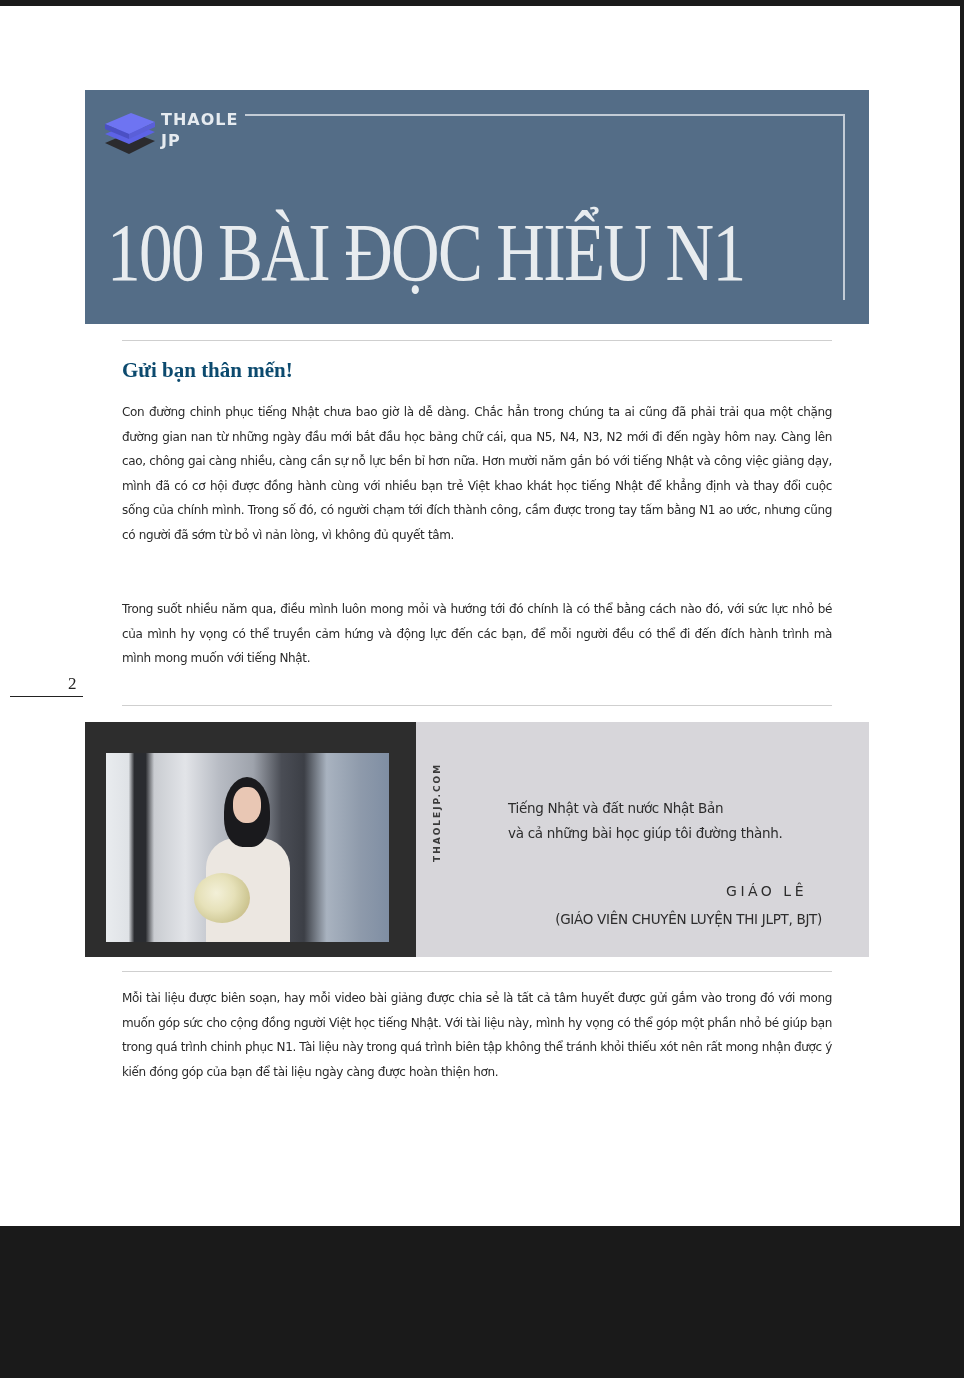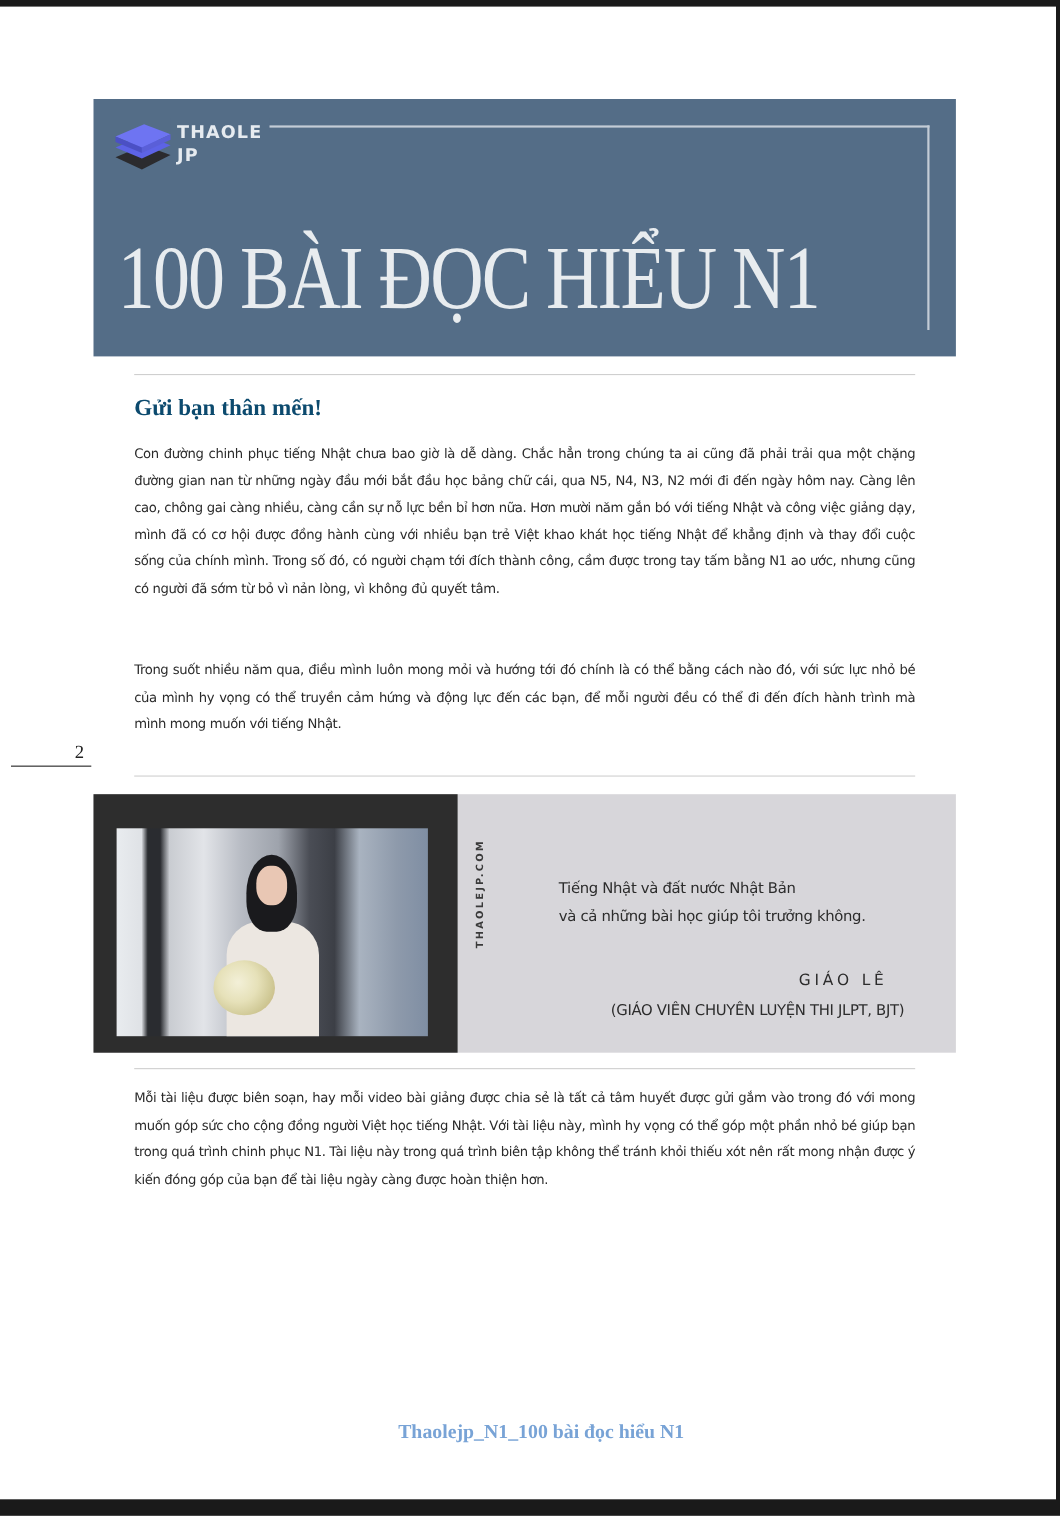--- a/index.html
+++ b/index.html
@@ -2,21 +2,21 @@
 <html><head>
 <meta charset="utf-8">
 <style>
   html, body { margin: 0; padding: 0; }
   body {
     width: 964px; height: 1378px; background: #1a1a1a;
     position: relative; overflow: hidden;
     font-family: "DejaVu Sans", sans-serif;
   }
   .page {
-    position: absolute; left: 0; top: 6px; width: 960px; height: 1357px;
+    position: absolute; left: 0; top: 6px; width: 960px; height: 1220px;
     background: #ffffff; overflow: hidden;
   }
   .header-band {
     position: absolute; left: 85px; top: 84px; width: 784px; height: 234px;
     background: #546d87;
   }
   .header-frame {
     position: absolute; left: 158px; top: 24px; width: 602px; height: 186px;
     border-top: 2px solid #c3ccd6; border-right: 2px solid #c3ccd6;
     box-sizing: border-box;
@@ -160,21 +160,21 @@
       <div class="photo">
         <div class="person-body"></div>
         <div class="person-hair"></div>
         <div class="person-face"></div>
         <div class="bouquet"></div>
       </div>
     </div>
     <div class="vertical-url">THAOLEJP.COM</div>
     <div class="quote-text">
       <div>Tiếng Nhật và đất nước Nhật Bản</div>
-      <div>và cả những bài học giúp tôi trưởng không.</div>
+      <div>và cả những bài học giúp tôi đường thành.</div>
     </div>
     <div class="quote-author">GIÁO LÊ</div>
     <div class="quote-role">(GIÁO VIÊN CHUYÊN LUYỆN THI JLPT, BJT)</div>
   </div>
 
   <div class="rule" style="left:122px; top:965px; width:710px;"></div>
 
   <div class="para" style="top:980px;">Mỗi tài liệu được biên soạn, hay mỗi video bài giảng được chia sẻ là tất cả tâm huyết được gửi gắm vào trong đó với mong muốn góp sức cho cộng đồng người Việt học tiếng Nhật. Với tài liệu này, mình hy vọng có thể góp một phần nhỏ bé giúp bạn trong quá trình chinh phục N1. Tài liệu này trong quá trình biên tập không thể tránh khỏi thiếu xót nên rất mong nhận được ý kiến đóng góp của bạn để tài liệu ngày càng được hoàn thiện hơn.</div>
 
   <div class="footer-title">Thaolejp_N1_100 bài đọc hiểu N1</div>

